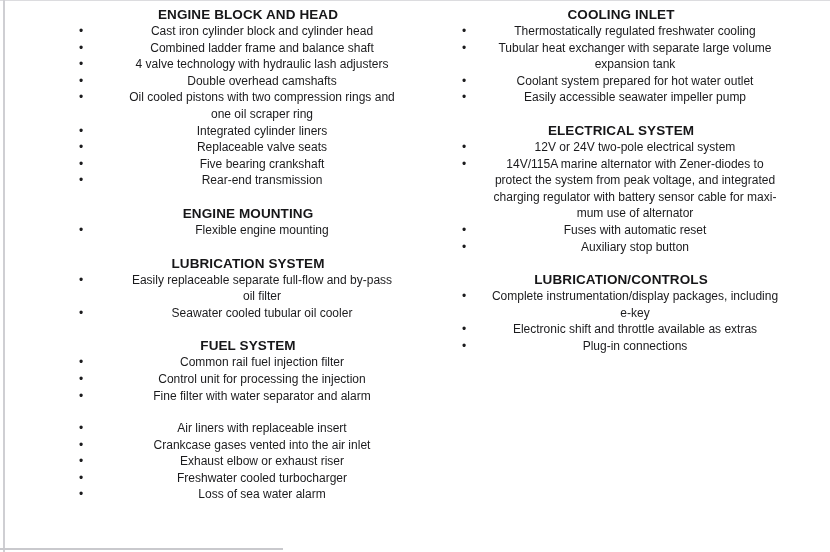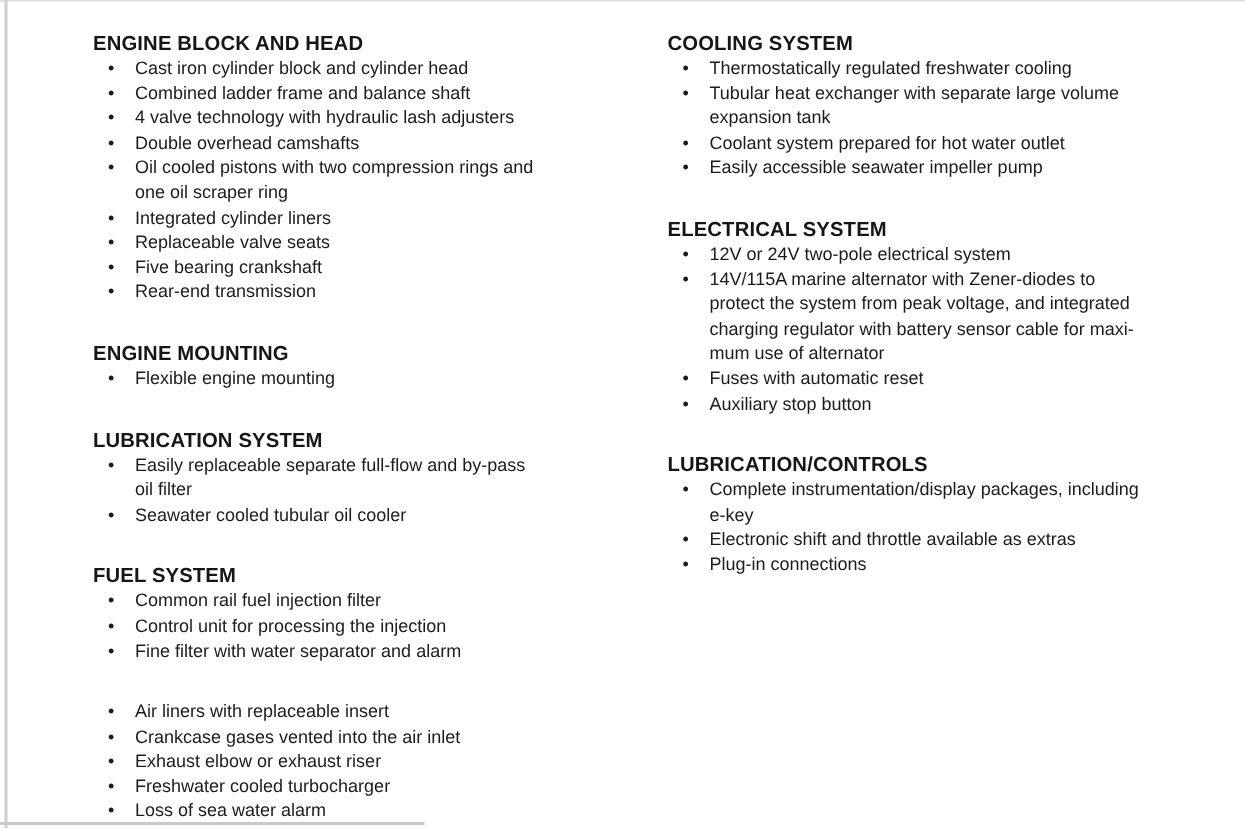--- a/index.html
+++ b/index.html
@@ -34,32 +34,33 @@
     background: #cfcfd3;
   }
   .edge-bottom {
     position: absolute;
     left: 0; top: 548px;
     width: 283px; height: 2px;
     background: #c9c9cd;
   }
   .column {
     position: absolute;
-    top: 20px;
+    top: 6px;
+    text-align: center;
   }
   .column-left {
     left: 62px;
     width: 372px;
   }
   .column-right {
     left: 445px;
     width: 352px;
   }
   section { margin: 0; }
-  section + section { margin-top: 24px; }
+  section + section { margin-top: 16px; }
   h2 {
     margin: 0;
     font-size: 13.5px;
     line-height: 17px;
     font-weight: bold;
     letter-spacing: 0.1px;
     color: #161618;
   }
   ul {
     margin: 0;
@@ -193,21 +194,21 @@
           </li>
           <li>
             <span class="marker">•</span>
             <span class="item-text">Loss of sea water alarm</span>
           </li>
         </ul>
       </section>
     </div>
   <div class="column column-right">
       <section>
-        <h2>COOLING SYSTEM</h2>
+        <h2>COOLING INLET</h2>
         <ul>
           <li>
             <span class="marker">•</span>
             <span class="item-text">Thermostatically regulated freshwater cooling</span>
           </li>
           <li>
             <span class="marker">•</span>
             <span class="item-text">Tubular heat exchanger with separate large volume
 expansion tank</span>
           </li>

